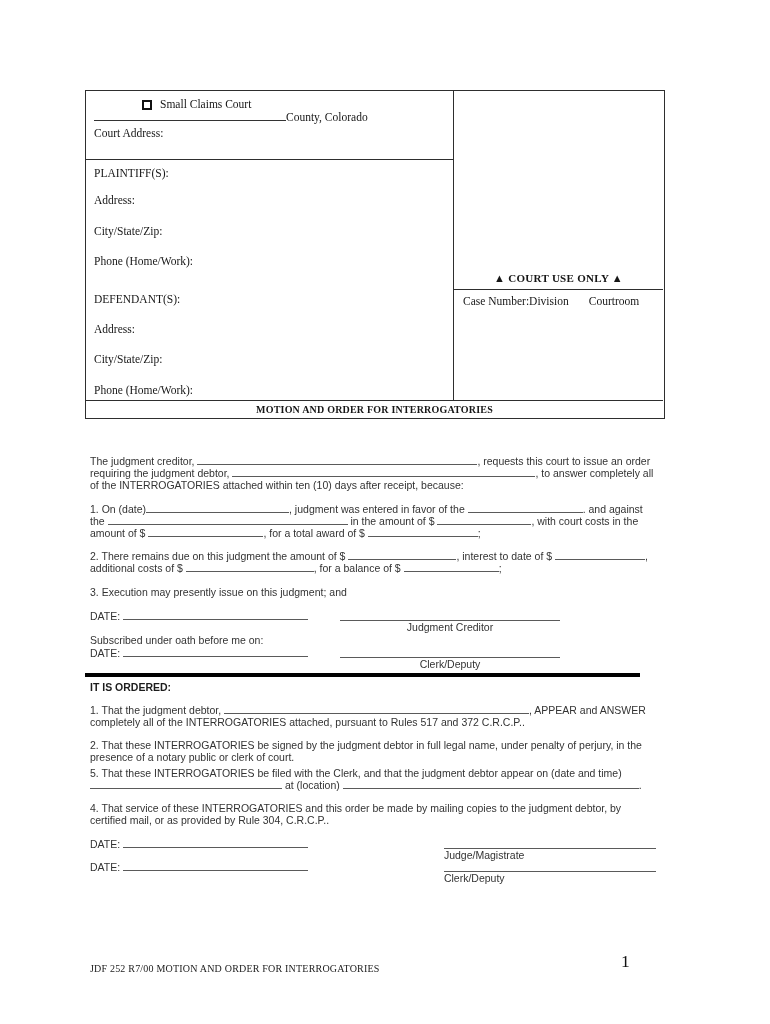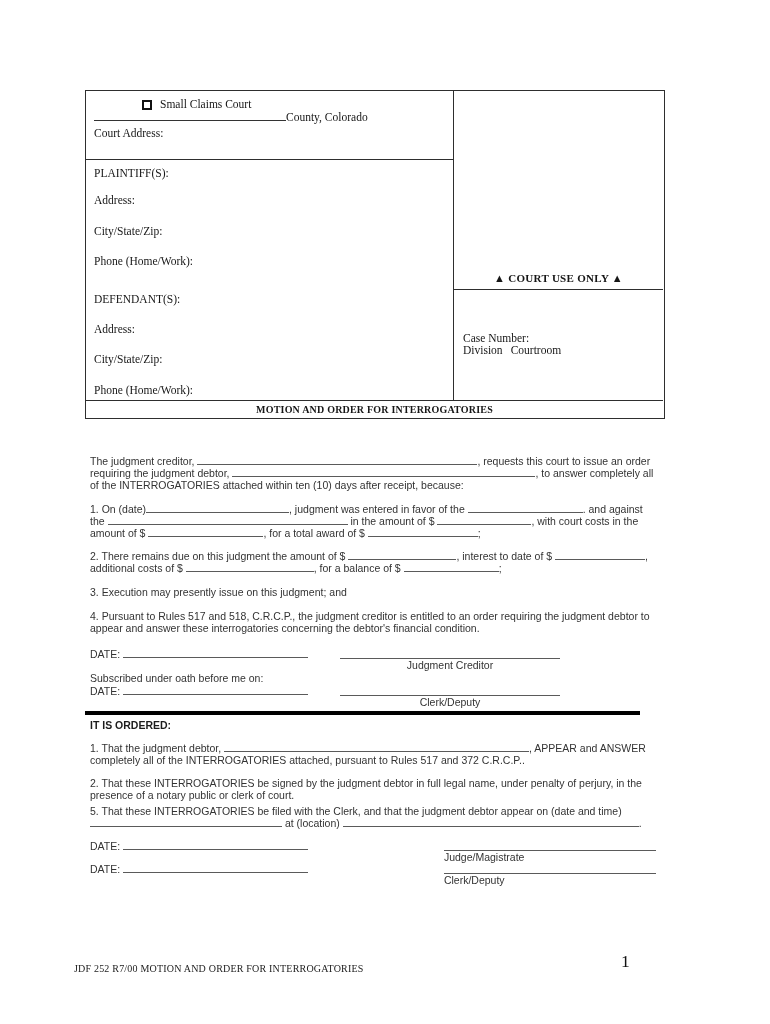--- a/index.html
+++ b/index.html
@@ -24,22 +24,22 @@
   .hline { display:inline-block; width:192px; height:11px; border-bottom:1.2px solid #333; }
   .court-address { margin-top:4px; }
   .cell-parties { height:240px; padding:7px 8px 0; font-weight:normal; }
   .cell-parties .flabel { line-height:12px; }
   .mb15{margin-bottom:15px}.mb19{margin-bottom:19px}.mb18{margin-bottom:18px}.mb26{margin-bottom:26px}
   .cell-courtuse {
     height:199px; border-bottom:1.5px solid #2e2e2e;
     display:flex; align-items:flex-end; justify-content:center;
     padding-bottom:5px; font-weight:bold; font-size:11px; letter-spacing:0.3px;
   }
-  .cell-case { height:110px; padding:5px 9px 7px; display:flex; flex-direction:column; justify-content:center; }
-  .division-row { display:flex; gap:8px; }
+  .cell-case { height:110px; padding:5px 9px 7px; display:flex; flex-direction:row; justify-content:flex-start; }
+  .division-row { display:flex; gap:20px; }
   .title-row {
     grid-column:1 / 3; border-top:1.5px solid #2e2e2e; height:18px;
     display:flex; align-items:center; justify-content:center;
     font-weight:bold; font-size:10px; letter-spacing:0.2px;
   }
 
   
   .body-copy { position:absolute; left:90px; top:455px; width:566px; font-size:10.5px; line-height:12px; color:#333; }
   .para { margin:0 0 12px; }
   .mb11 { margin-bottom:11px; } .mb13 { margin-bottom:4px; } .mb14 { margin-bottom:14px; }
@@ -55,21 +55,21 @@
   .siglabel { line-height:11px; padding-top:1px; }
   .sub-line { margin-top:1px; }
   .row-gap { margin-top:1px; }
 
   .thick-rule { margin:3px 0 4px -5px; width:555px; height:4px; background:#000; }
   .order-heading { font-weight:bold; margin:0 0 11px; color:#1c1c1c; }
   .certify { width:252px; margin:1px 0 11px; }
 
   
   .footer-left {
-    position:absolute; left:74px; top:963px;
+    position:absolute; left:90px; top:963px;
     font-family:"Liberation Serif", serif; font-size:10px; color:#222; letter-spacing:0.2px;
   }
   .page-num {
     position:absolute; left:621px; top:951px;
     font-family:"Liberation Serif", serif; font-size:17.5px; color:#111;
   }
 </style>
 </head>
 <body>
 
@@ -112,21 +112,20 @@
     </div>
     <div class="title-row">MOTION AND ORDER FOR INTERROGATORIES</div>
   </div>
 
   <div class="body-copy">
 
     <p class="para"><span class="seg">The judgment creditor, </span><span class="blank" style="width: 280px;"></span><span class="seg">, requests this court to issue an order requiring the judgment debtor, </span><span class="blank" style="width: 303px;"></span><span class="seg">, to answer completely all of the INTERROGATORIES attached within ten (10) days after receipt, because:</span></p>
     <p class="para mb11"><span class="seg">1. On (date)</span><span class="blank" style="width: 143px;"></span><span class="seg">, judgment was entered in favor of the </span><span class="blank" style="width: 115px;"></span><span class="seg">. and against the </span><span class="blank" style="width: 240px;"></span><span class="seg"> in the amount of $ </span><span class="blank" style="width: 94px;"></span><span class="seg">, with court costs in the amount of $ </span><span class="blank" style="width: 115px;"></span><span class="seg">, for a total award of $ </span><span class="blank" style="width: 110px;"></span><span class="seg">;</span></p>
     <p class="para"><span class="seg">2. There remains due on this judgment the amount of $ </span><span class="blank" style="width: 108px;"></span><span class="seg">, interest to date of $ </span><span class="blank" style="width: 90px;"></span><span class="seg">, additional costs of $ </span><span class="blank" style="width: 128px;"></span><span class="seg">, for a balance of $ </span><span class="blank" style="width: 95px;"></span><span class="seg">;</span></p>
     <p class="para"><span class="seg">3. Execution may presently issue on this judgment; and</span></p>
-    <p class="para mb14"><span class="seg">4. Pursuant to Rules 517 and 518, C.R.C.P., the judgment creditor is entitled to an order requiring the judgment debtor to appear and answer these interrogatories concerning the debtor's financial condition.</span></p>
 
     <div class="sig-row">
       <div class="sig-left"><span class="seg">DATE: </span><span class="blank" style="width: 185px;"></span></div>
       <div class="sig-right">
         <div class="sigline"></div>
         <div class="siglabel">Judgment Creditor</div>
       </div>
     </div>
     <div class="sub-line">Subscribed under oath before me on:</div>
     <div class="sig-row row-gap">
@@ -136,20 +135,21 @@
         <div class="siglabel">Clerk/Deputy</div>
       </div>
     </div>
 
     <div class="thick-rule"></div>
     <div class="order-heading">IT IS ORDERED:</div>
 
     <p class="para mb11"><span class="seg">1. That the judgment debtor, </span><span class="blank" style="width: 305px;"></span><span class="seg">, APPEAR and ANSWER completely all of the INTERROGATORIES attached, pursuant to Rules 517 and 372 C.R.C.P..</span></p>
     <p class="para mb13"><span class="seg">2. That these INTERROGATORIES be signed by the judgment debtor in full legal name, under penalty of perjury, in the presence of a notary public or clerk of court.</span></p>
     <p class="para mb11"><span class="seg">5. That these INTERROGATORIES be filed with the Clerk, and that the judgment debtor appear on (date and time) </span><span class="blank" style="width: 192px;"></span><span class="seg"> at (location) </span><span class="blank" style="width: 296px;"></span><span class="seg">.</span></p>
+    <p class="para"><span class="seg">4. That service of these INTERROGATORIES and this order be made by mailing copies to the judgment debtor, by certified mail, or as provided by Rule 304, C.R.C.P..</span></p>
 
     <div class="sig-row">
       <div class="sig-left"><span class="seg">DATE: </span><span class="blank" style="width: 185px;"></span></div>
       <div class="sig-right offset left-label">
         <div class="sigline"></div>
         <div class="siglabel">Judge/Magistrate</div>
       </div>
     </div>
 
 

